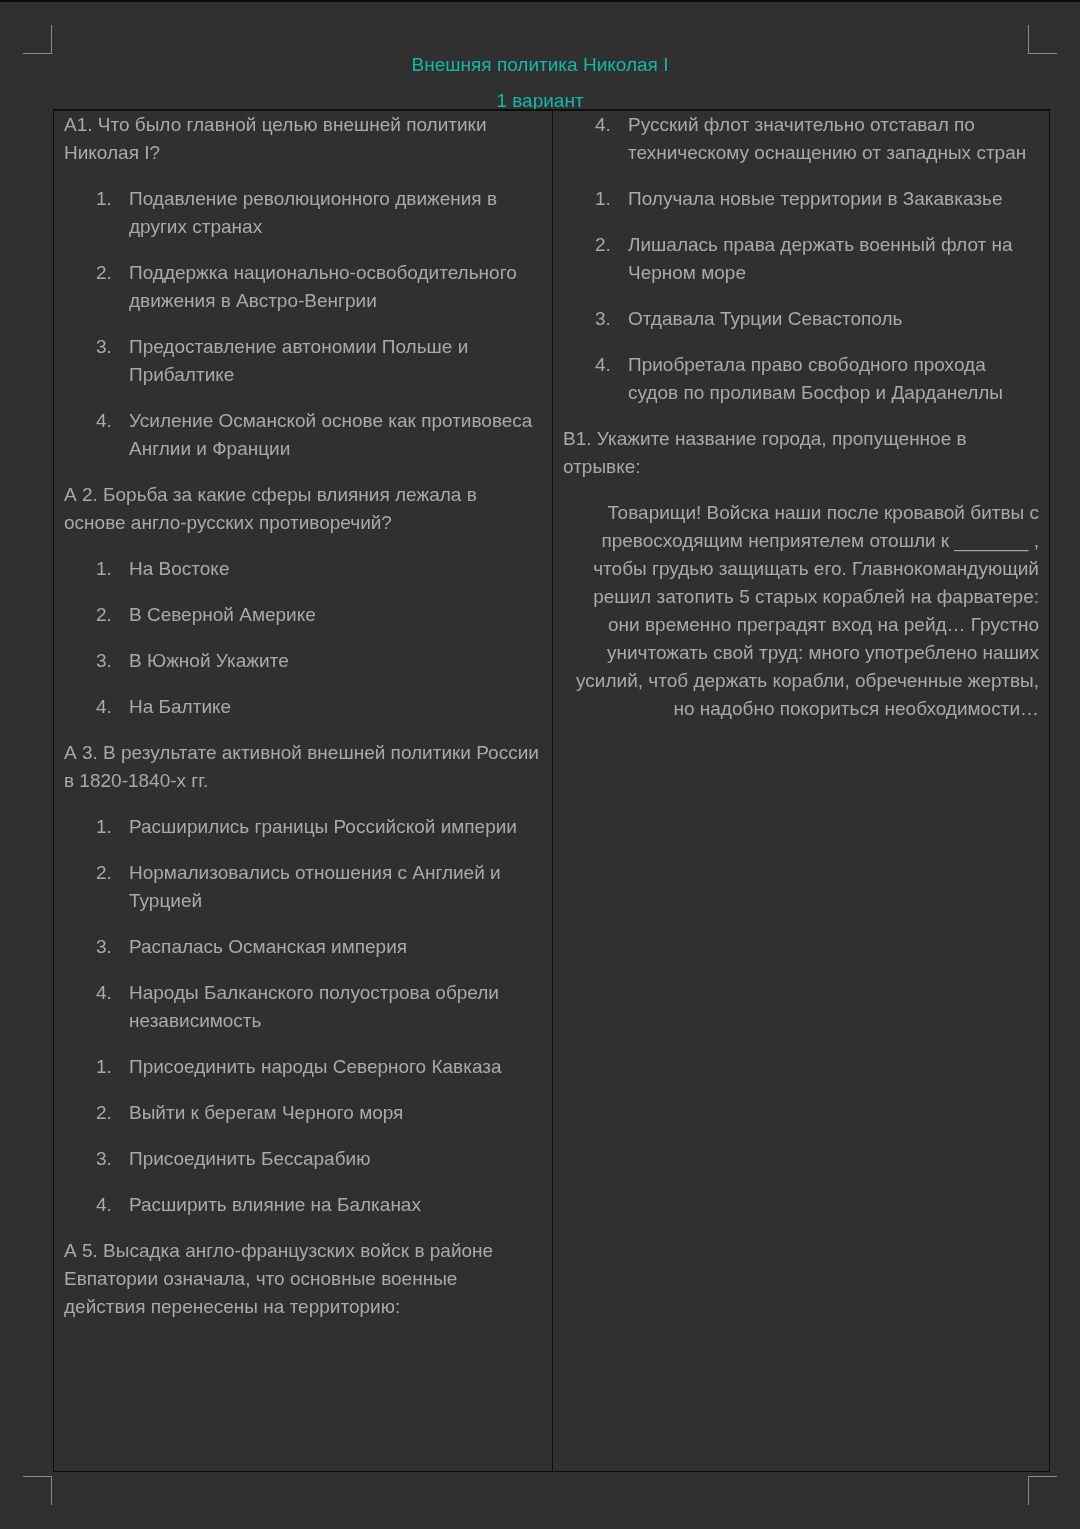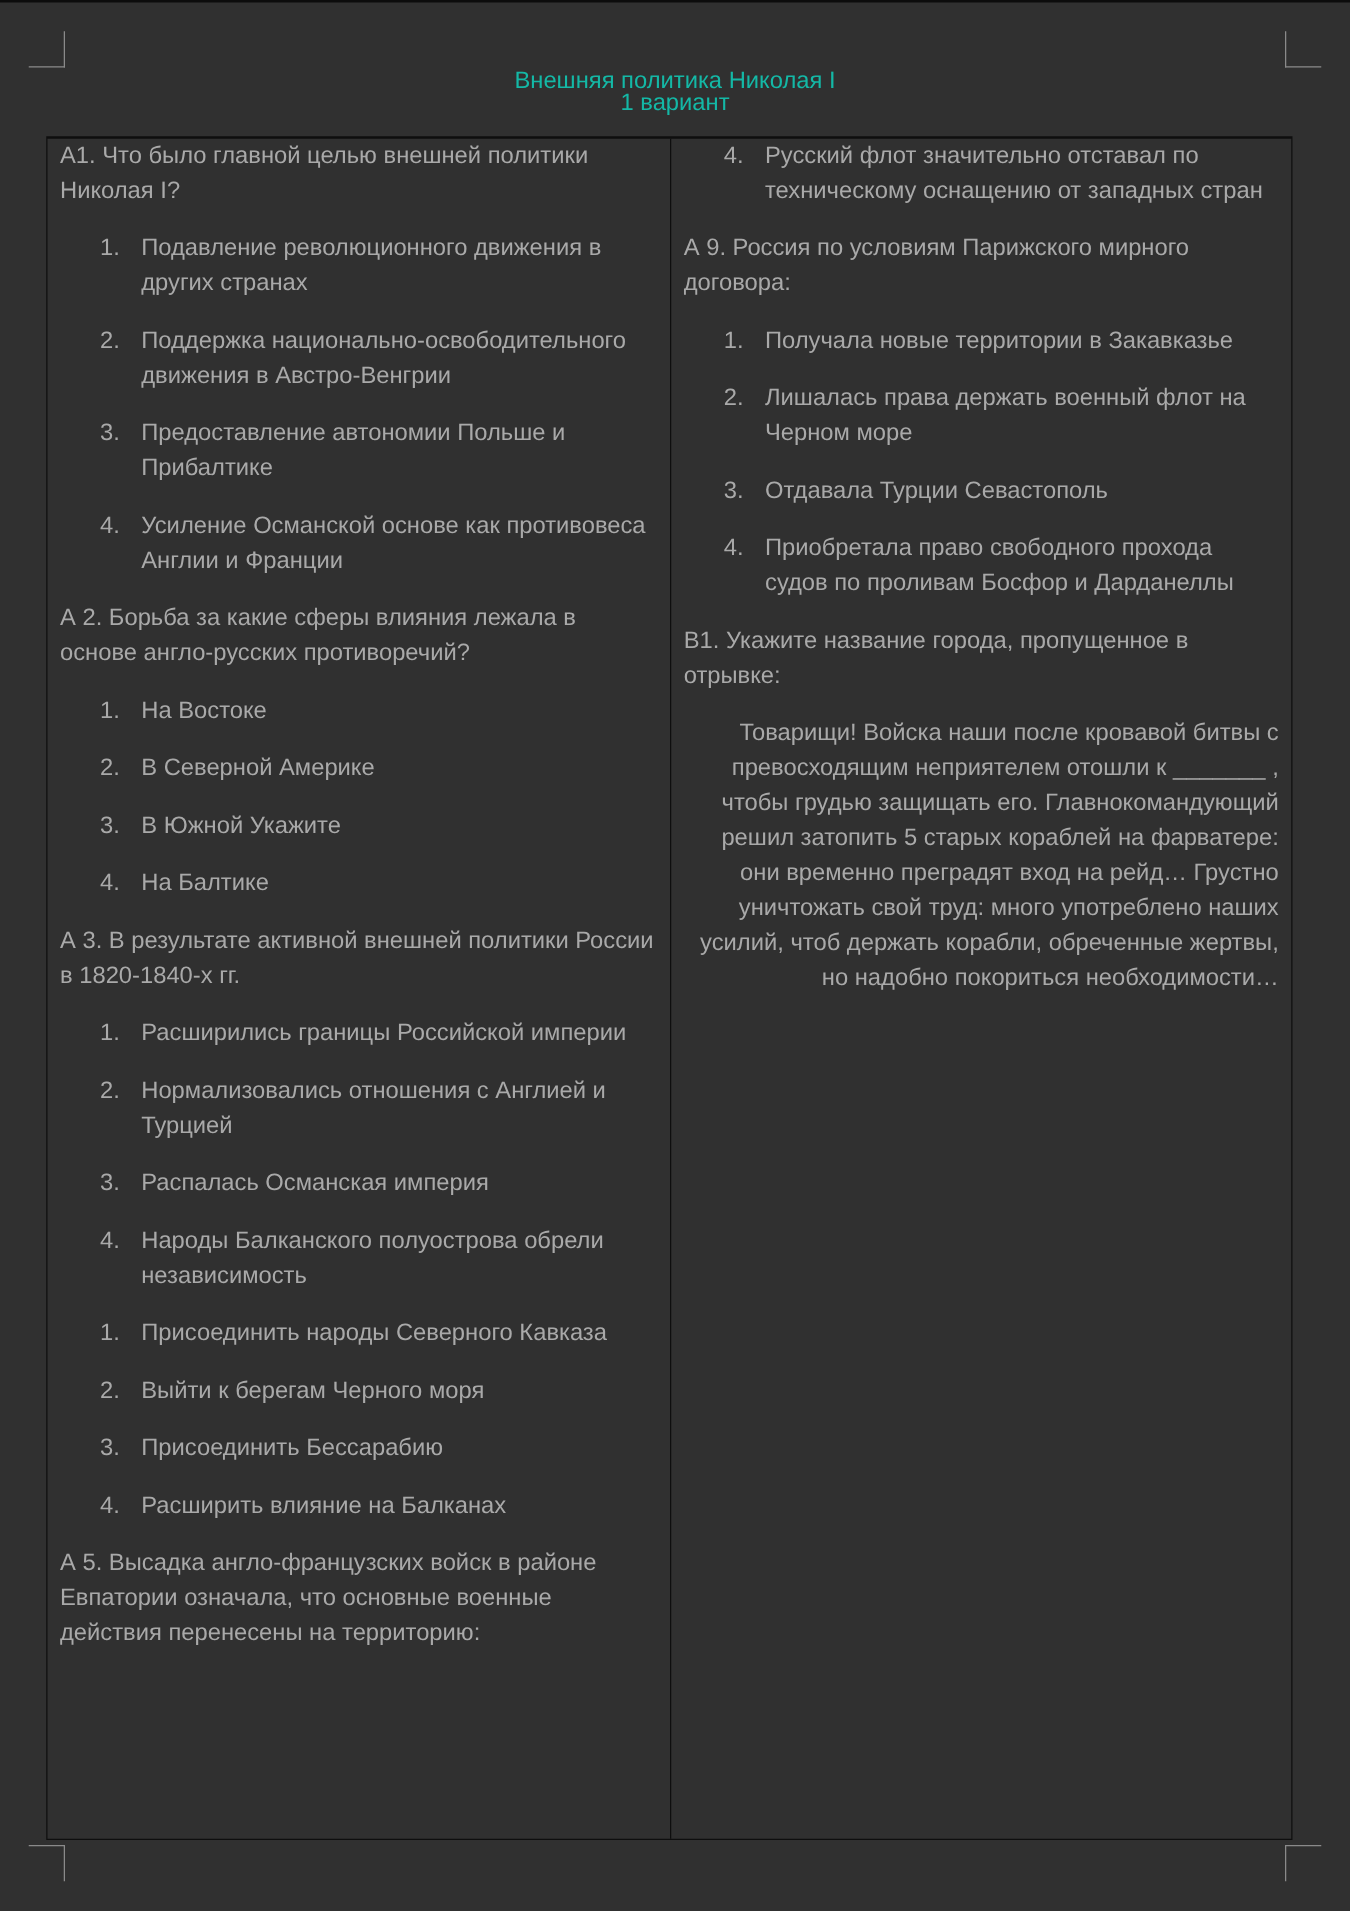--- a/index.html
+++ b/index.html
@@ -8,23 +8,23 @@
     font-family:"Liberation Sans", "DejaVu Sans", sans-serif; color:#a9a9a9;
   }
   .topbar { position:absolute; left:0; top:0; width:1080px; height:2px; background:#0c0c0c; }
   .crop { position:absolute; border-color:#8a8a8a; border-style:solid; border-width:0; }
   .crop.tl { left:23px; top:25px; width:28px; height:28px; border-right-width:1px; border-bottom-width:1px; }
   .crop.tr { left:1028px; top:25px; width:28px; height:28px; border-left-width:1px; border-bottom-width:1px; }
   .crop.bl { left:23px; top:1476px; width:28px; height:28px; border-right-width:1px; border-top-width:1px; }
   .crop.br { left:1028px; top:1476px; width:28px; height:28px; border-left-width:1px; border-top-width:1px; }
   .title { position:absolute; left:0; width:1080px; text-align:center; font-size:19px; color:#14b8a6; }
   .t1 { top:54px; }
-  .t2 { top:72px; }
+  .t2 { top:90px; }
   .table {
-    position:absolute; left:37px; top:109px; width:997px; height:1363px;
+    position:absolute; left:53px; top:109px; width:997px; height:1363px;
     border:1px solid #0e0e0e; border-top:2px solid #0e0e0e; box-sizing:border-box;
     display:flex;
   }
   .col { box-sizing:border-box; padding:0 10px; font-size:19px; line-height:28px; }
   .col.left { width:499px; border-right:1px solid #0e0e0e; }
   .col.right { width:496px; padding-right:10px; }
   .q { margin:0 0 18px 0; }
   ol { list-style:none; margin:0; padding:0; }
   ol li { position:relative; padding-left:65px; margin-bottom:18px; }
   ol li .num { position:absolute; left:32px; top:0; }
@@ -77,21 +77,20 @@
     </ol>
 
     <div class="q">А 5. Высадка англо-французских войск в районе Евпатории означала, что основные военные действия перенесены на территорию:</div>
   </div>
 
   <div class="col right">
     <ol>
       <li><span class="num">4.</span><span>Русский флот значительно отставал по техническому оснащению от западных стран</span></li>
     </ol>
 
-    <div class="q">А 9. Россия по условиям Парижского мирного договора:</div>
     <ol>
       <li><span class="num">1.</span><span>Получала новые территории в Закавказье</span></li>
       <li><span class="num">2.</span><span>Лишалась права держать военный флот на Черном море</span></li>
       <li><span class="num">3.</span><span>Отдавала Турции Севастополь</span></li>
       <li><span class="num">4.</span><span>Приобретала право свободного прохода судов по проливам Босфор и Дарданеллы</span></li>
     </ol>
 
     <div class="q">В1. Укажите название города, пропущенное в отрывке:</div>
     <p class="passage">Товарищи! Войска наши после кровавой битвы с превосходящим неприятелем  отошли к _______ , чтобы грудью защищать его. Главнокомандующий решил затопить 5 старых кораблей на фарватере: они временно преградят вход на рейд… Грустно уничтожать свой труд: много употреблено наших усилий, чтоб держать корабли, обреченные жертвы, но надобно покориться необходимости…</p>
   </div>

